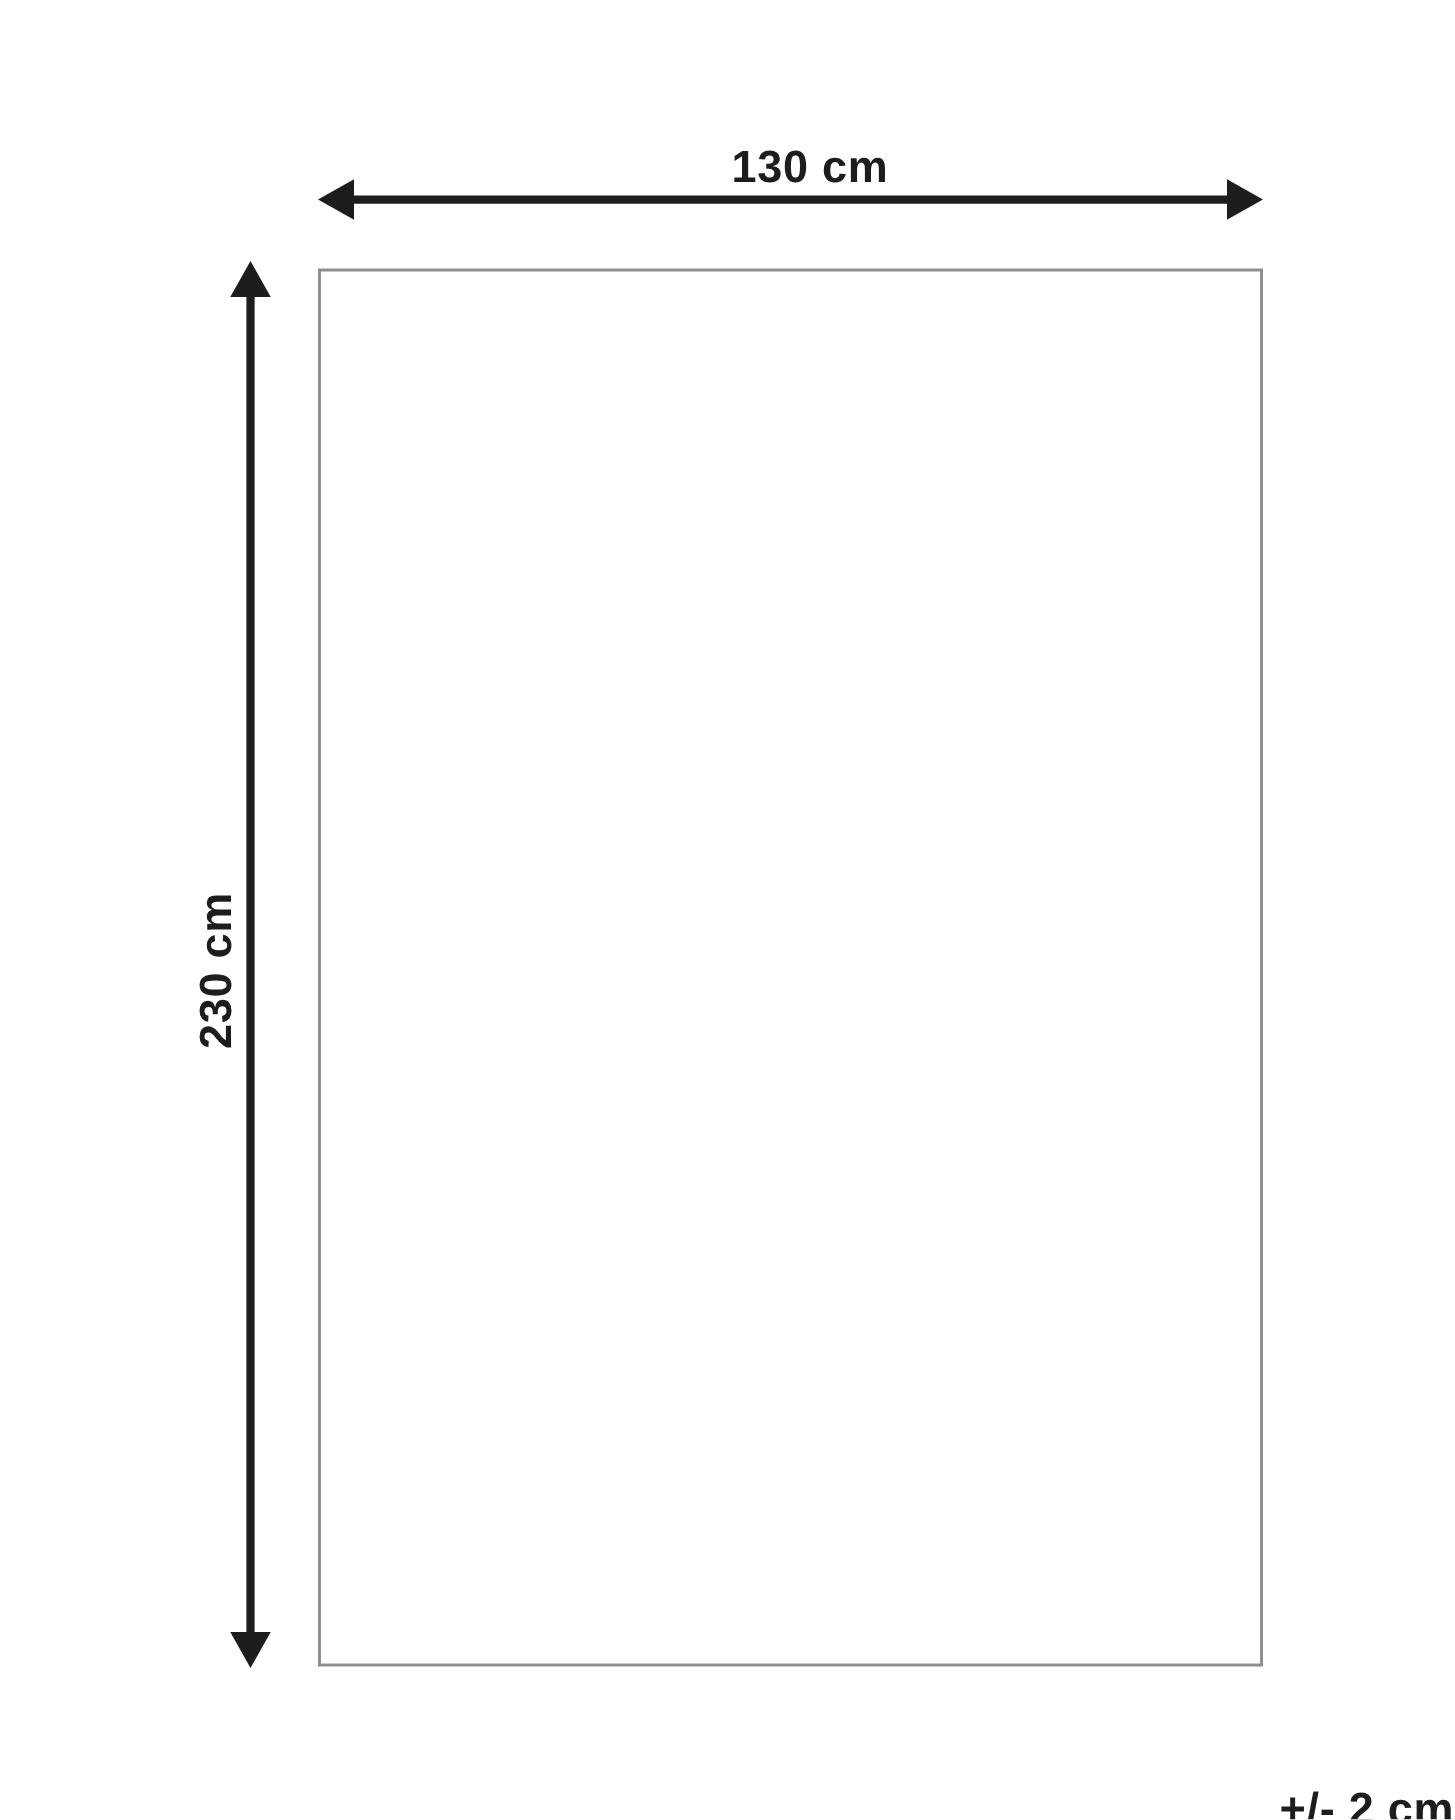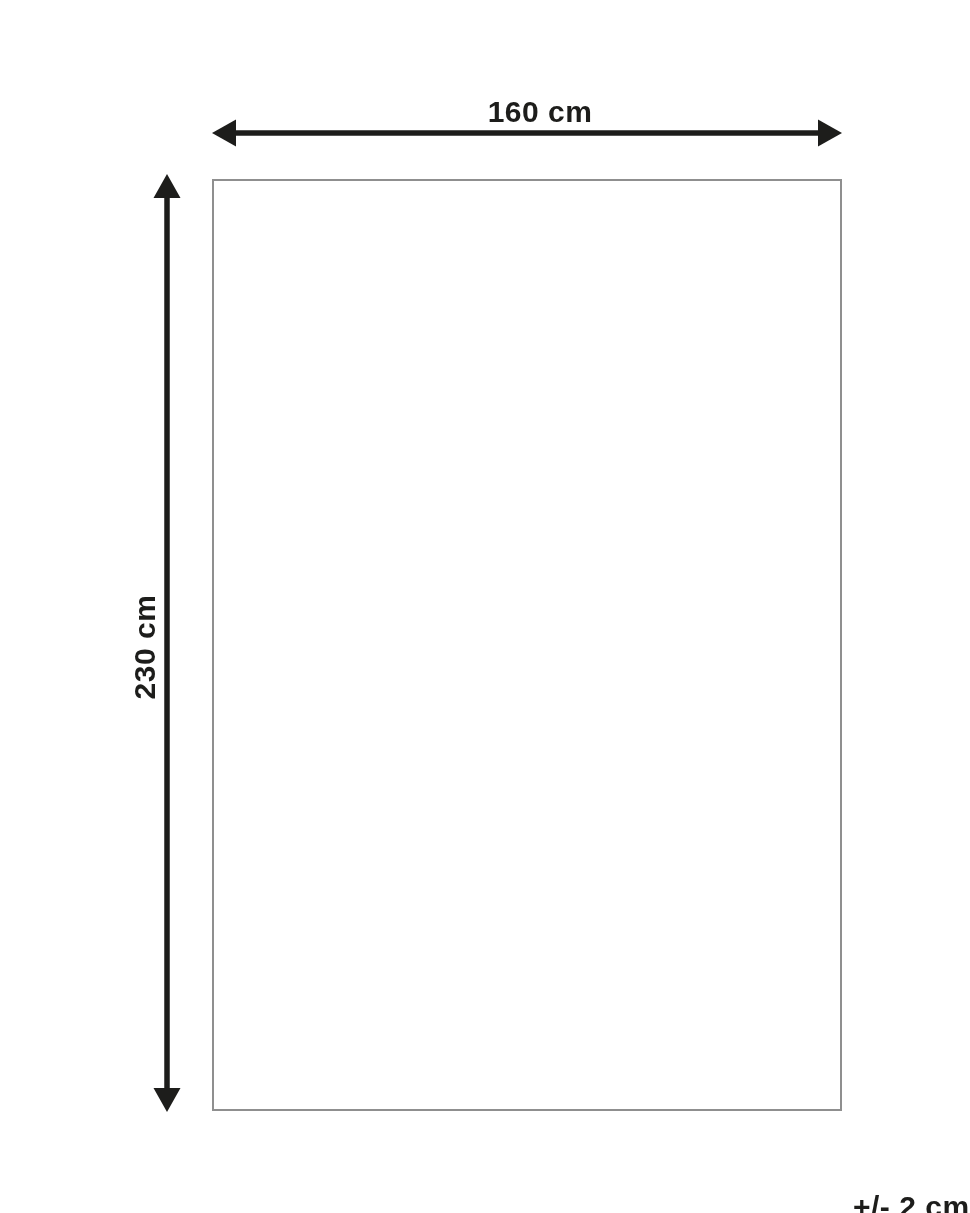--- a/index.html
+++ b/index.html
@@ -73,19 +73,19 @@
       <polygon points="212,133 236,119.5 236,146.5" fill="#1d1d1b"></polygon>
       <polygon points="842,133 818,119.5 818,146.5" fill="#1d1d1b"></polygon>
     </g>
     <g>
       <line x1="167" y1="194" x2="167" y2="1092" stroke="#1d1d1b" stroke-width="5.5"></line>
       <polygon points="167,174 153.5,198 180.5,198" fill="#1d1d1b"></polygon>
       <polygon points="167,1112 153.5,1088 180.5,1088" fill="#1d1d1b"></polygon>
     </g>
   </svg>
 
-  <div class="dim-label width-label">160 cm</div>
+  <div class="dim-label width-label">130 cm</div>
 
   <div class="dim-label height-label">230 cm</div>
 
   <div class="dim-label tolerance-label">+/- 2 cm</div>
 
 </div>
 
 </body></html>

